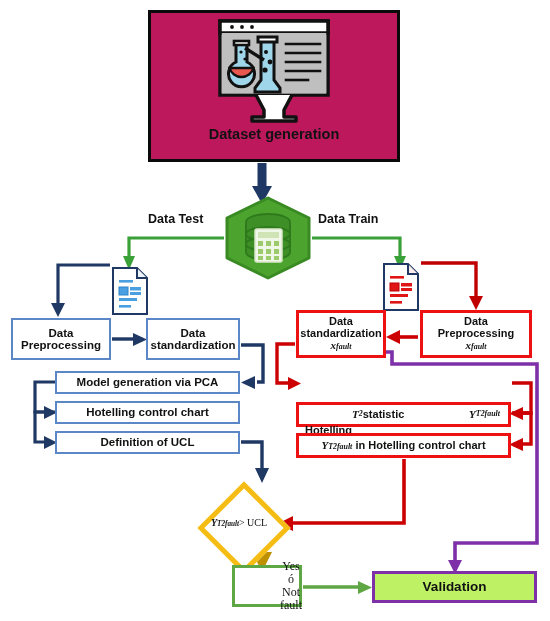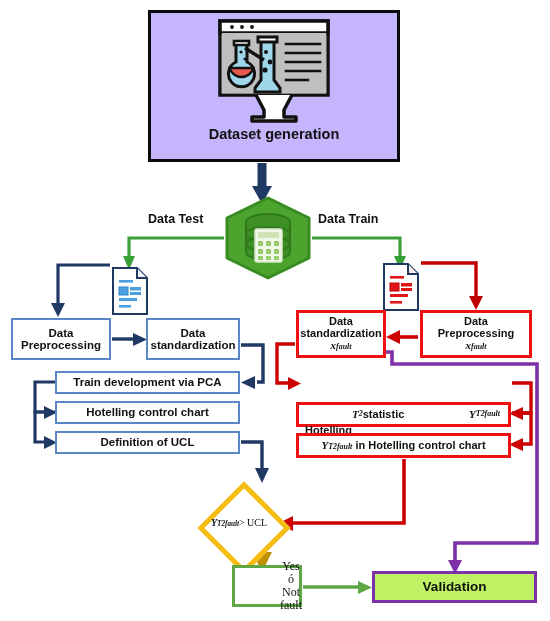--- a/index.html
+++ b/index.html
@@ -7,21 +7,21 @@
        font-family:"Liberation Sans", sans-serif;}
   #stage{position:absolute;left:0;top:0;width:550px;height:621px;}
   svg#wires{position:absolute;left:0;top:0;width:550px;height:621px;pointer-events:none;}
 
   .node{position:absolute;box-sizing:border-box;display:flex;align-items:center;
         justify-content:center;text-align:center;background:#fff;}
   .lbl{line-height:1.08;font-weight:bold;color:#111;}
 
   
   #topPanel{left:148px;top:10px;width:252px;height:152px;border:3px solid #0a0a0a;
-            background:#c4b5fd;flex-direction:column;justify-content:flex-start;}
+            background:#be185d;flex-direction:column;justify-content:flex-start;}
   #topPanel .cap{font-size:14.5px;font-weight:bold;color:#111;margin-top:3px;}
   .monitor{width:120px;height:105px;position:relative;margin-top:5px;}
 
   
   .blue{border:2.5px solid #5b87c6;}
   .blue .lbl{font-size:11.5px;}
   
   .red{border:3px solid #ee1111;}
   .red .lbl{font-size:11px;}
   
@@ -295,21 +295,21 @@
   </div>
 
   <div class="node blue" id="b-std">
     <div class="lbl">
       <span>Data</span><br>
       <span>standardization</span>
     </div>
   </div>
 
   <div class="node blue" id="b-pca">
-    <div class="lbl">Train development via PCA</div>
+    <div class="lbl">Model generation via PCA</div>
   </div>
 
   <div class="node blue" id="b-hot">
     <div class="lbl">Hotelling control chart</div>
   </div>
 
   <div class="node blue" id="b-ucl">
     <div class="lbl">Definition of UCL</div>
   </div>
 

